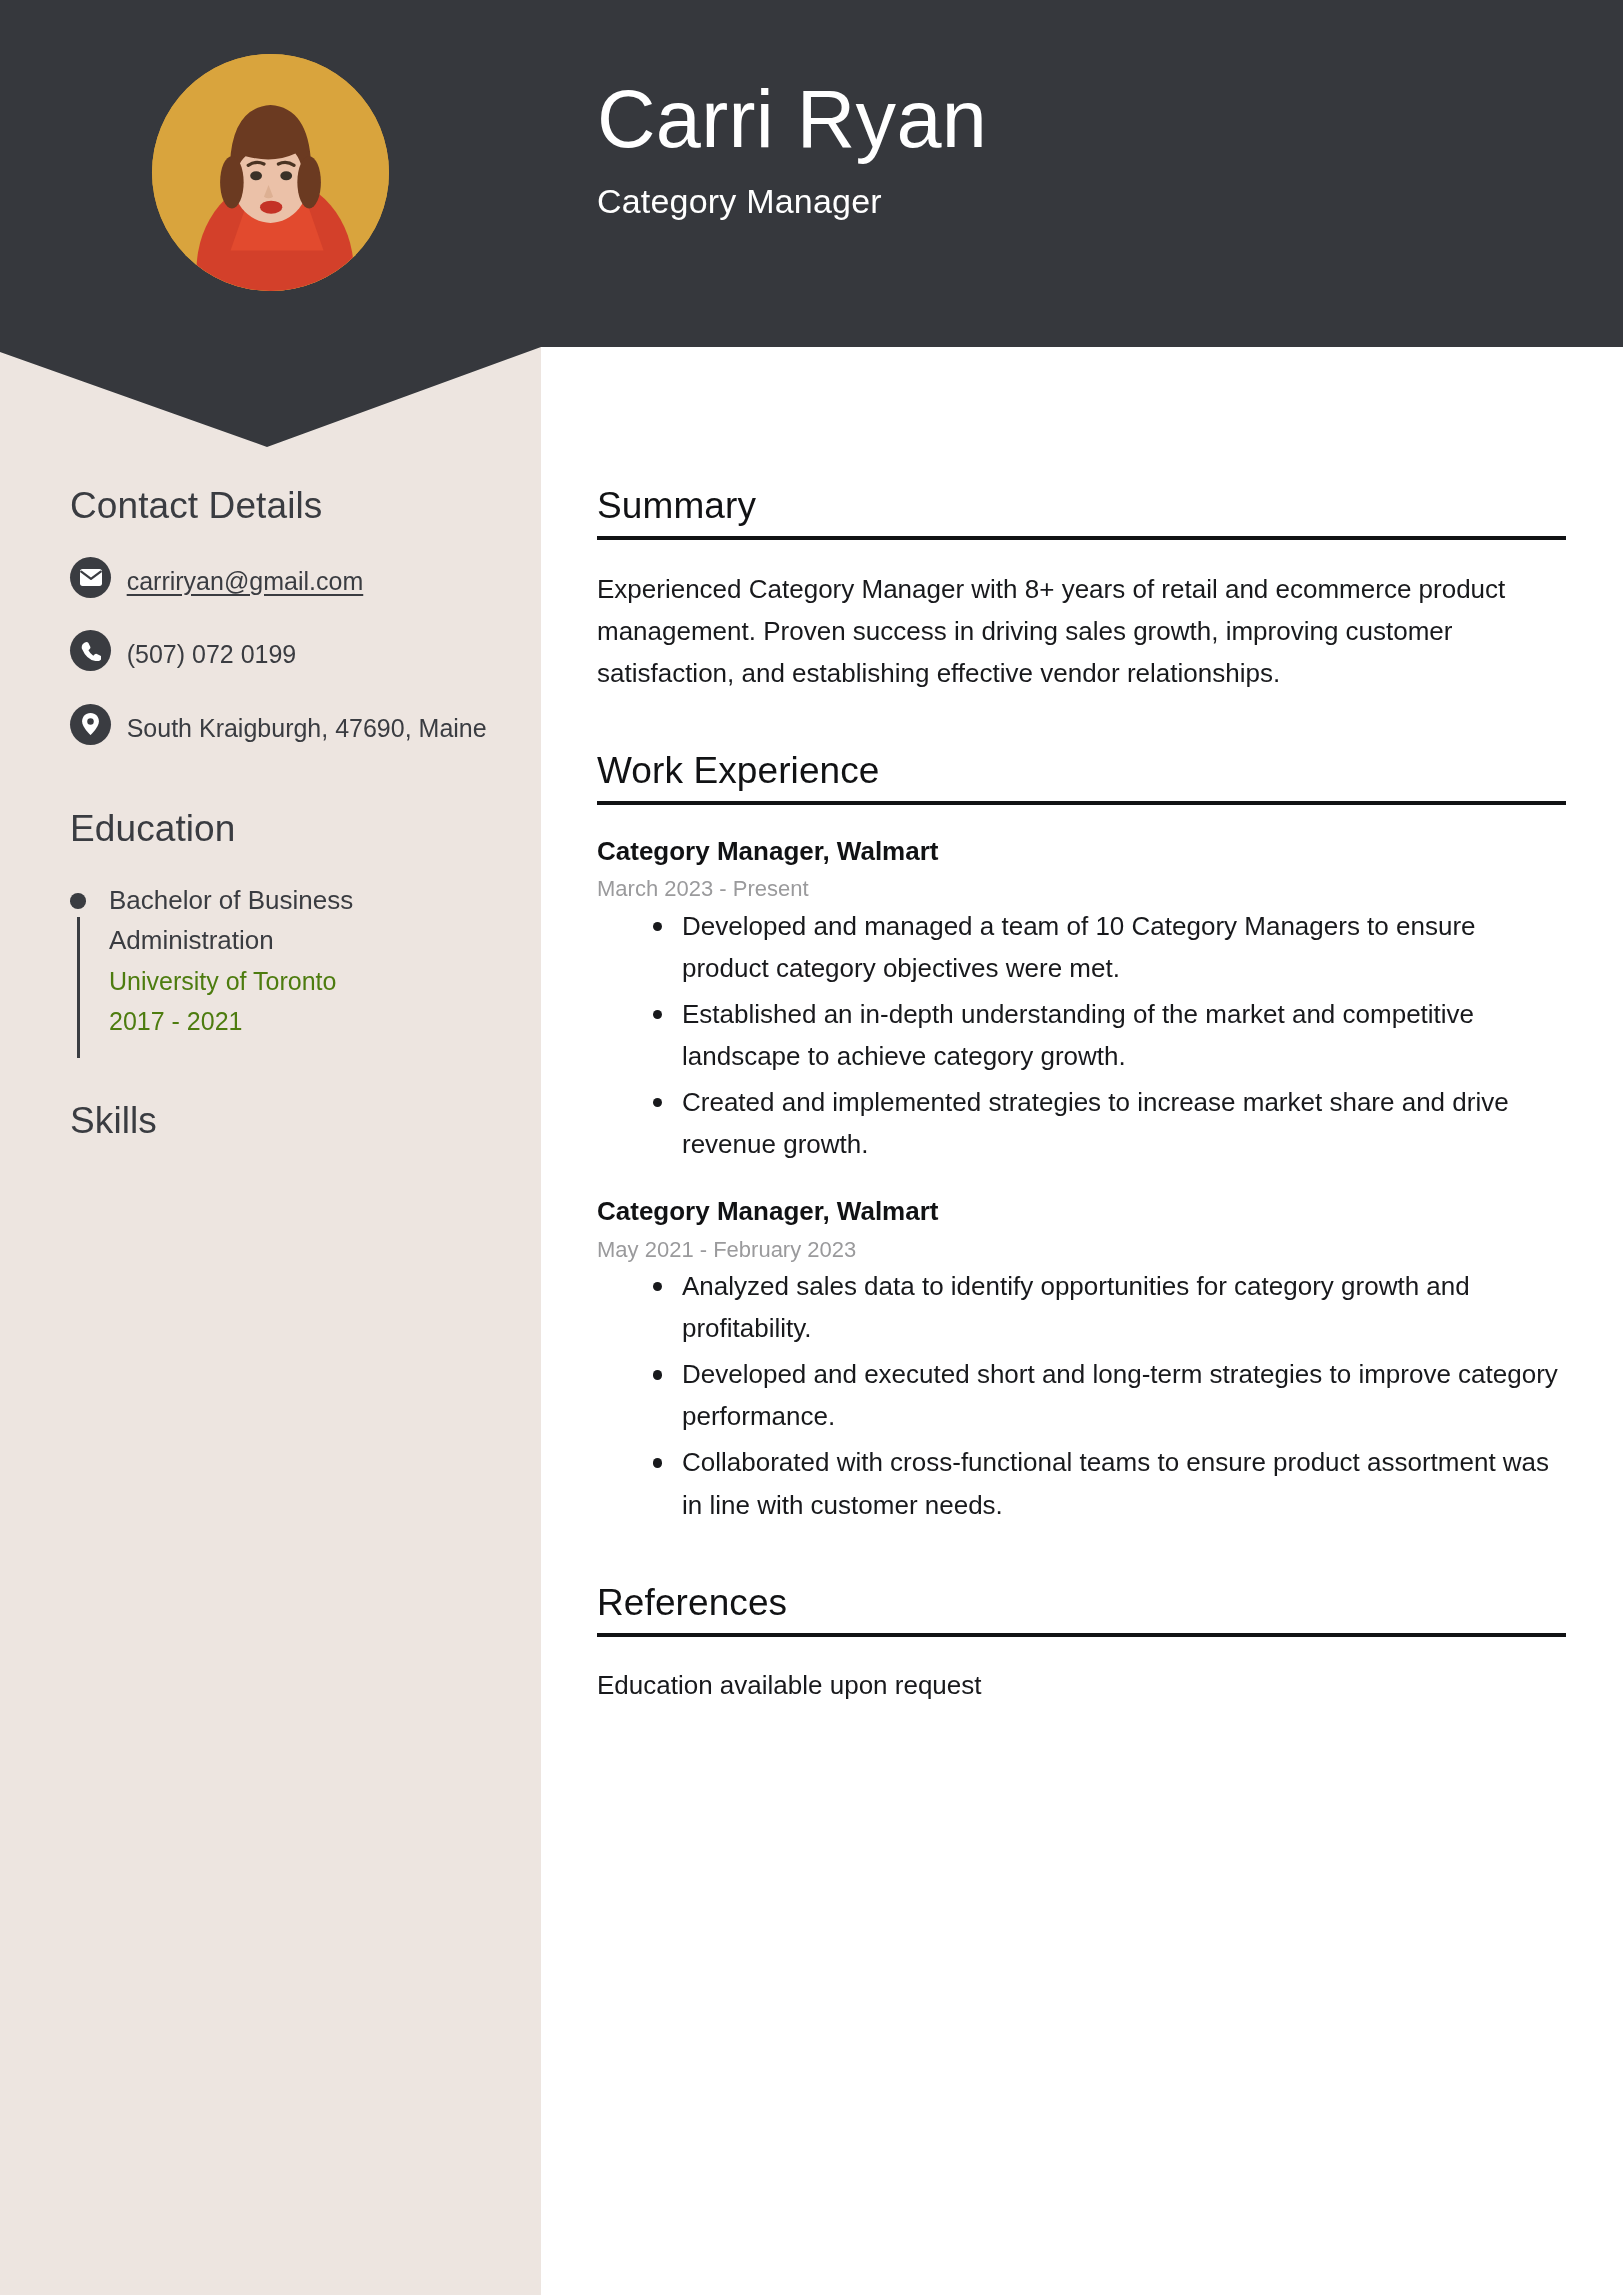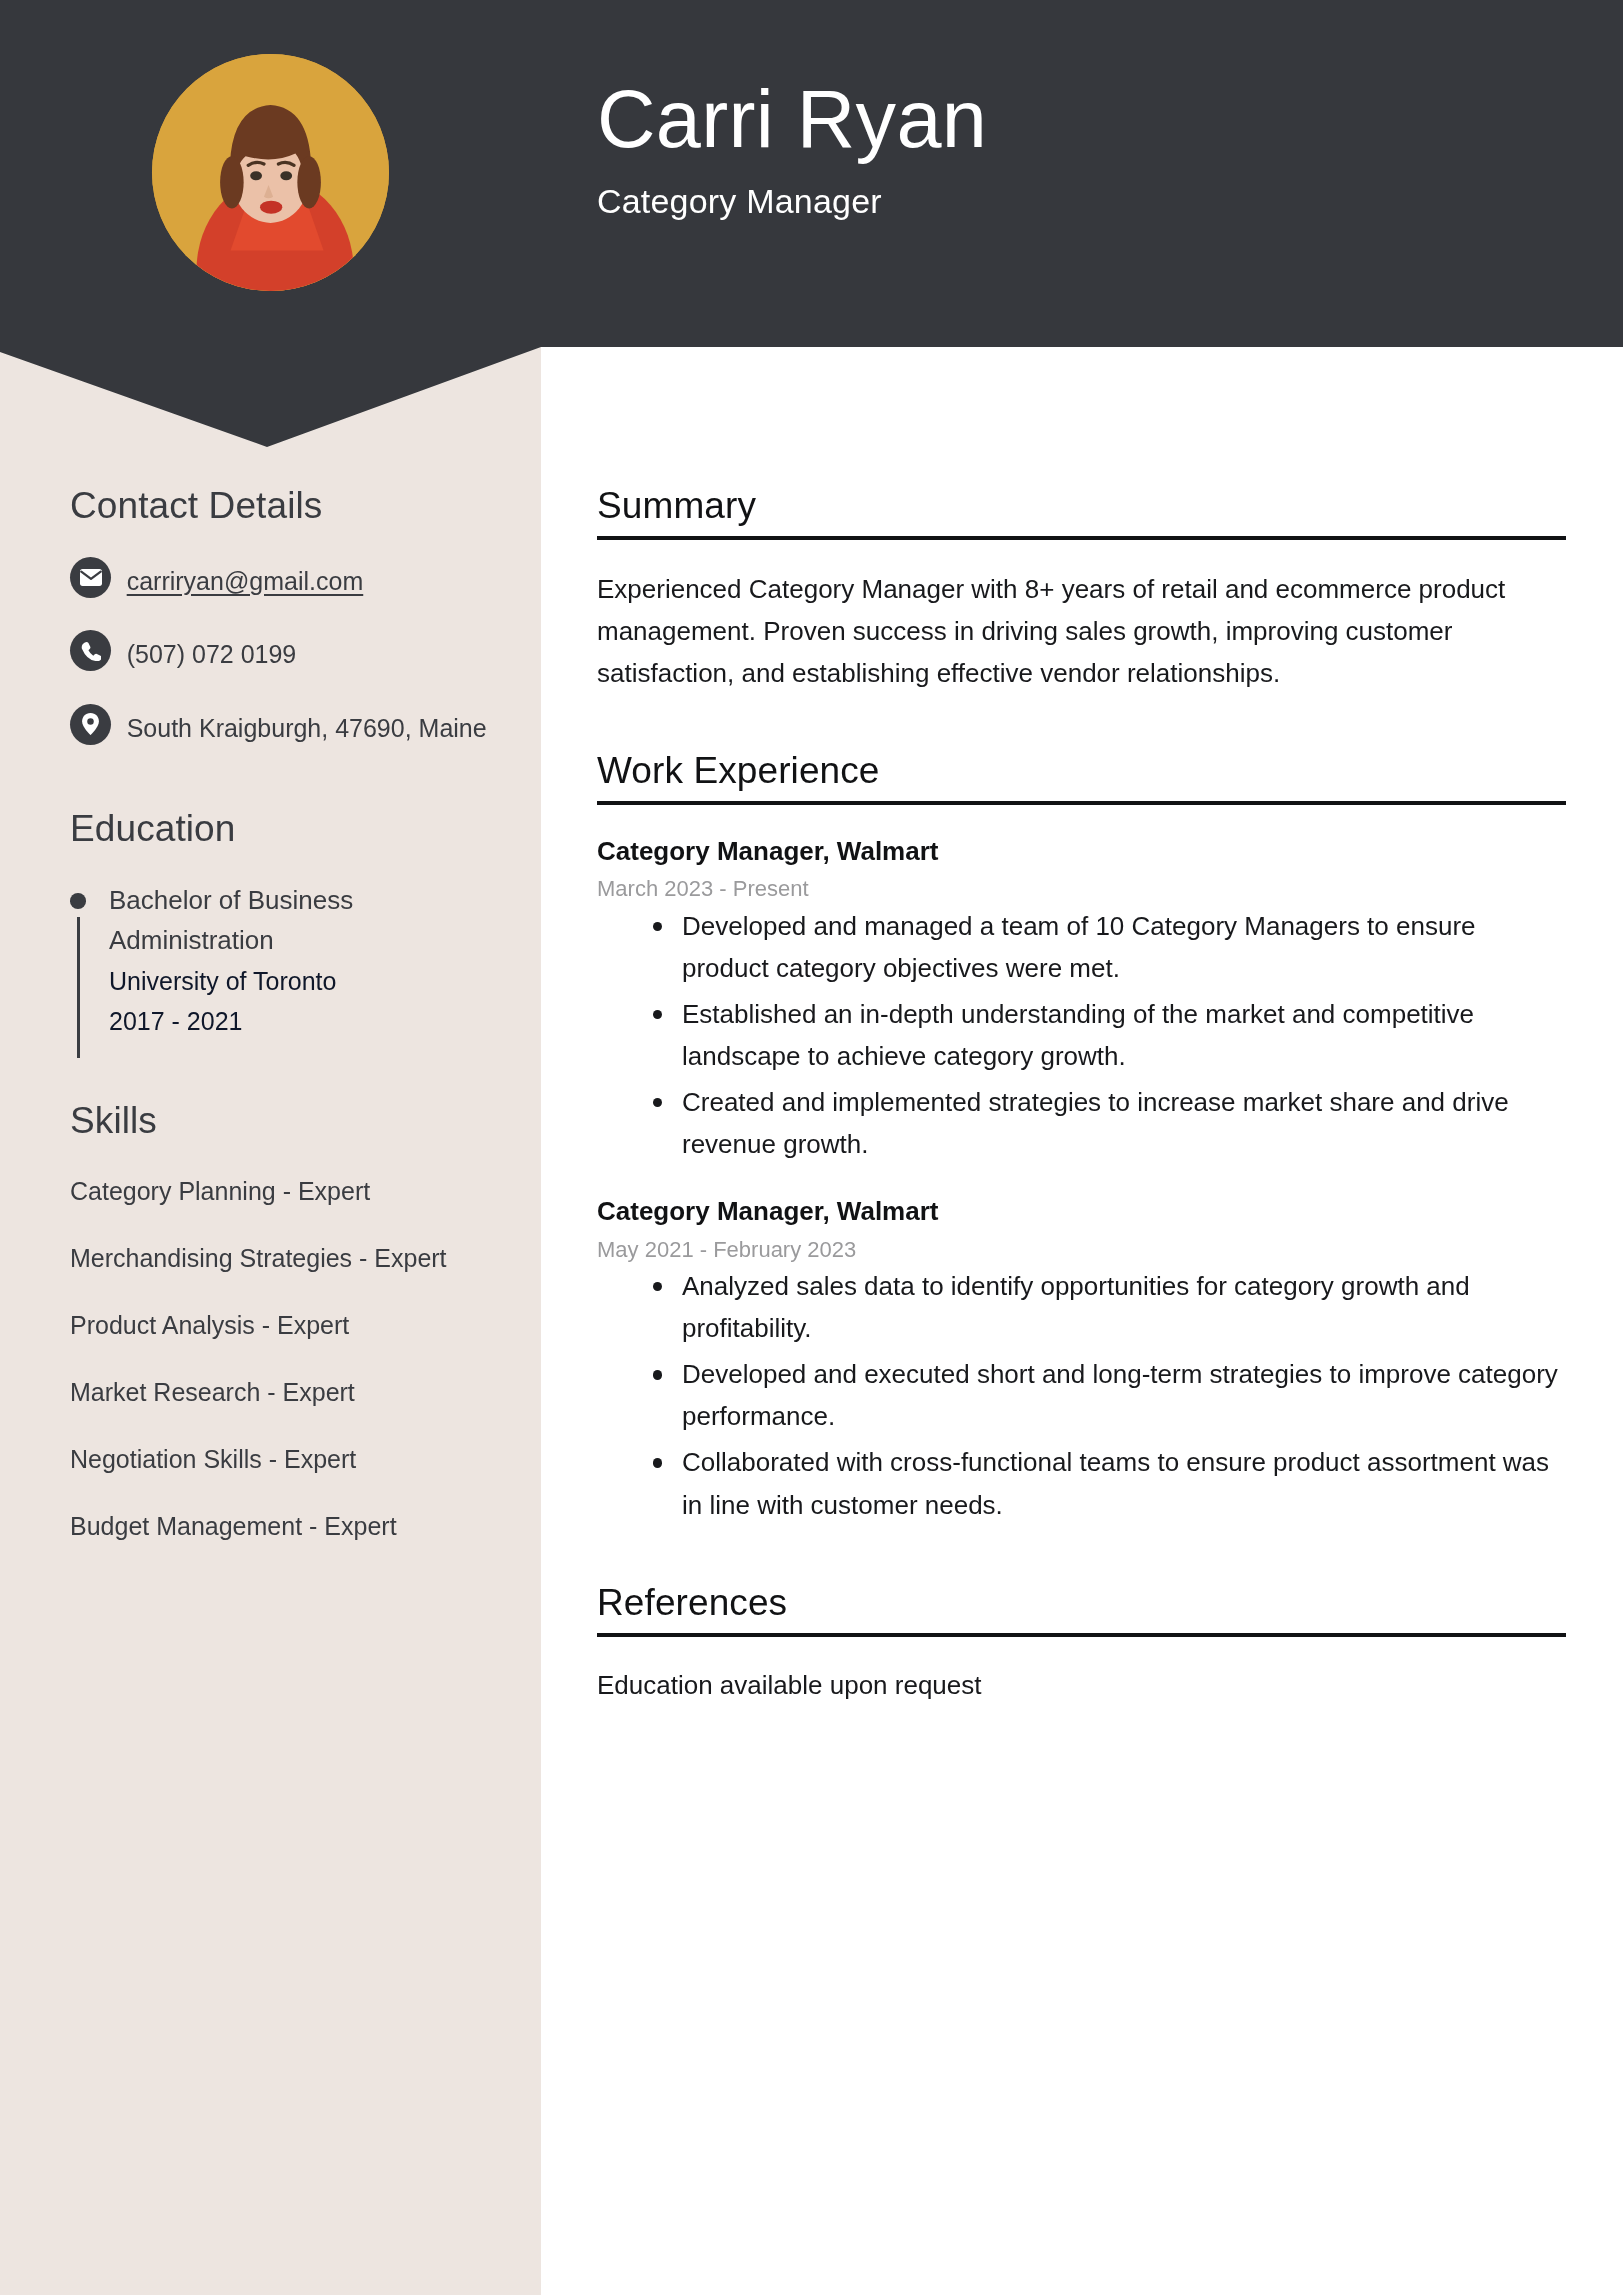--- a/index.html
+++ b/index.html
@@ -150,21 +150,21 @@
     height: 141px;
     background: #3A3C41;
   }
   .edu-degree {
     font-size: 26px;
     color: #3A3C41;
     line-height: 1.55;
   }
   .edu-school, .edu-dates {
     font-size: 25px;
-    color: #0f172a;
+    color: #4d7c0f;
     line-height: 1.62;
   }
 
   
   .skill-item {
     font-size: 25px;
     color: #3A3C41;
     line-height: 1.52;
     margin-bottom: 29px;
   }
@@ -323,28 +323,20 @@
         <span class="edu-bullet"></span>
         <span class="edu-line"></span>
         <div class="edu-degree">Bachelor of Business Administration</div>
         <div class="edu-school">University of Toronto</div>
         <div class="edu-dates">2017 - 2021</div>
       </div>
     </div>
 
     <div>
       <div class="side-heading">Skills</div>
-      <div>
-        <div class="skill-item">Category Planning - Expert</div>
-        <div class="skill-item">Merchandising Strategies - Expert</div>
-        <div class="skill-item">Product Analysis - Expert</div>
-        <div class="skill-item">Market Research - Expert</div>
-        <div class="skill-item">Negotiation Skills - Expert</div>
-        <div class="skill-item">Budget Management - Expert</div>
-      </div>
     </div>
 
   </div>
 
   <div class="main">
 
     <div class="section">
       <div class="section-title">Summary</div>
       <div class="section-rule"></div>
       <div class="summary-text">Experienced Category Manager with 8+ years of retail and ecommerce product management. Proven success in driving sales growth, improving customer satisfaction, and establishing effective vendor relationships.</div>

